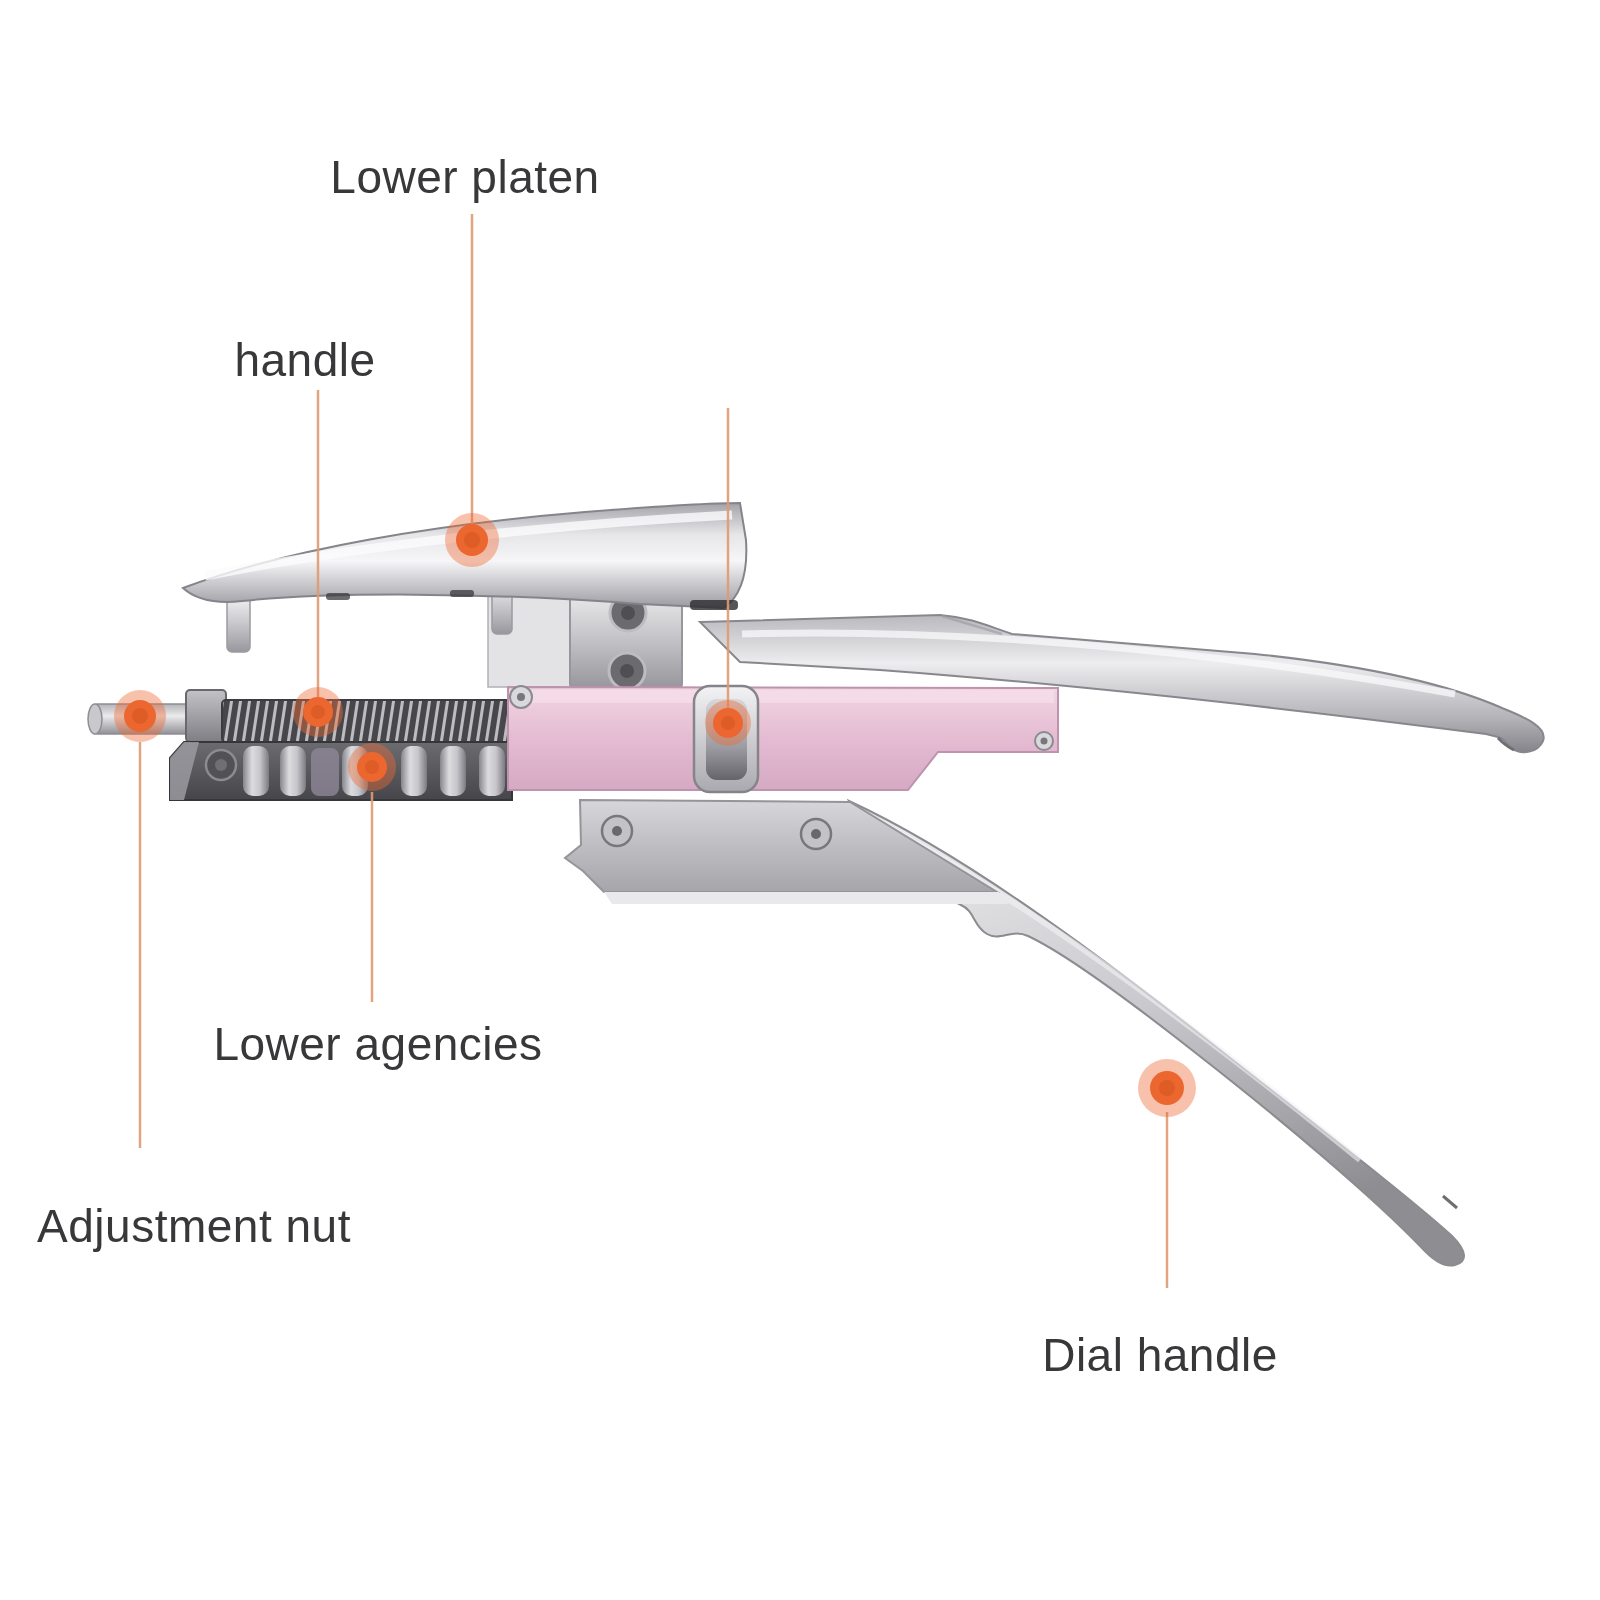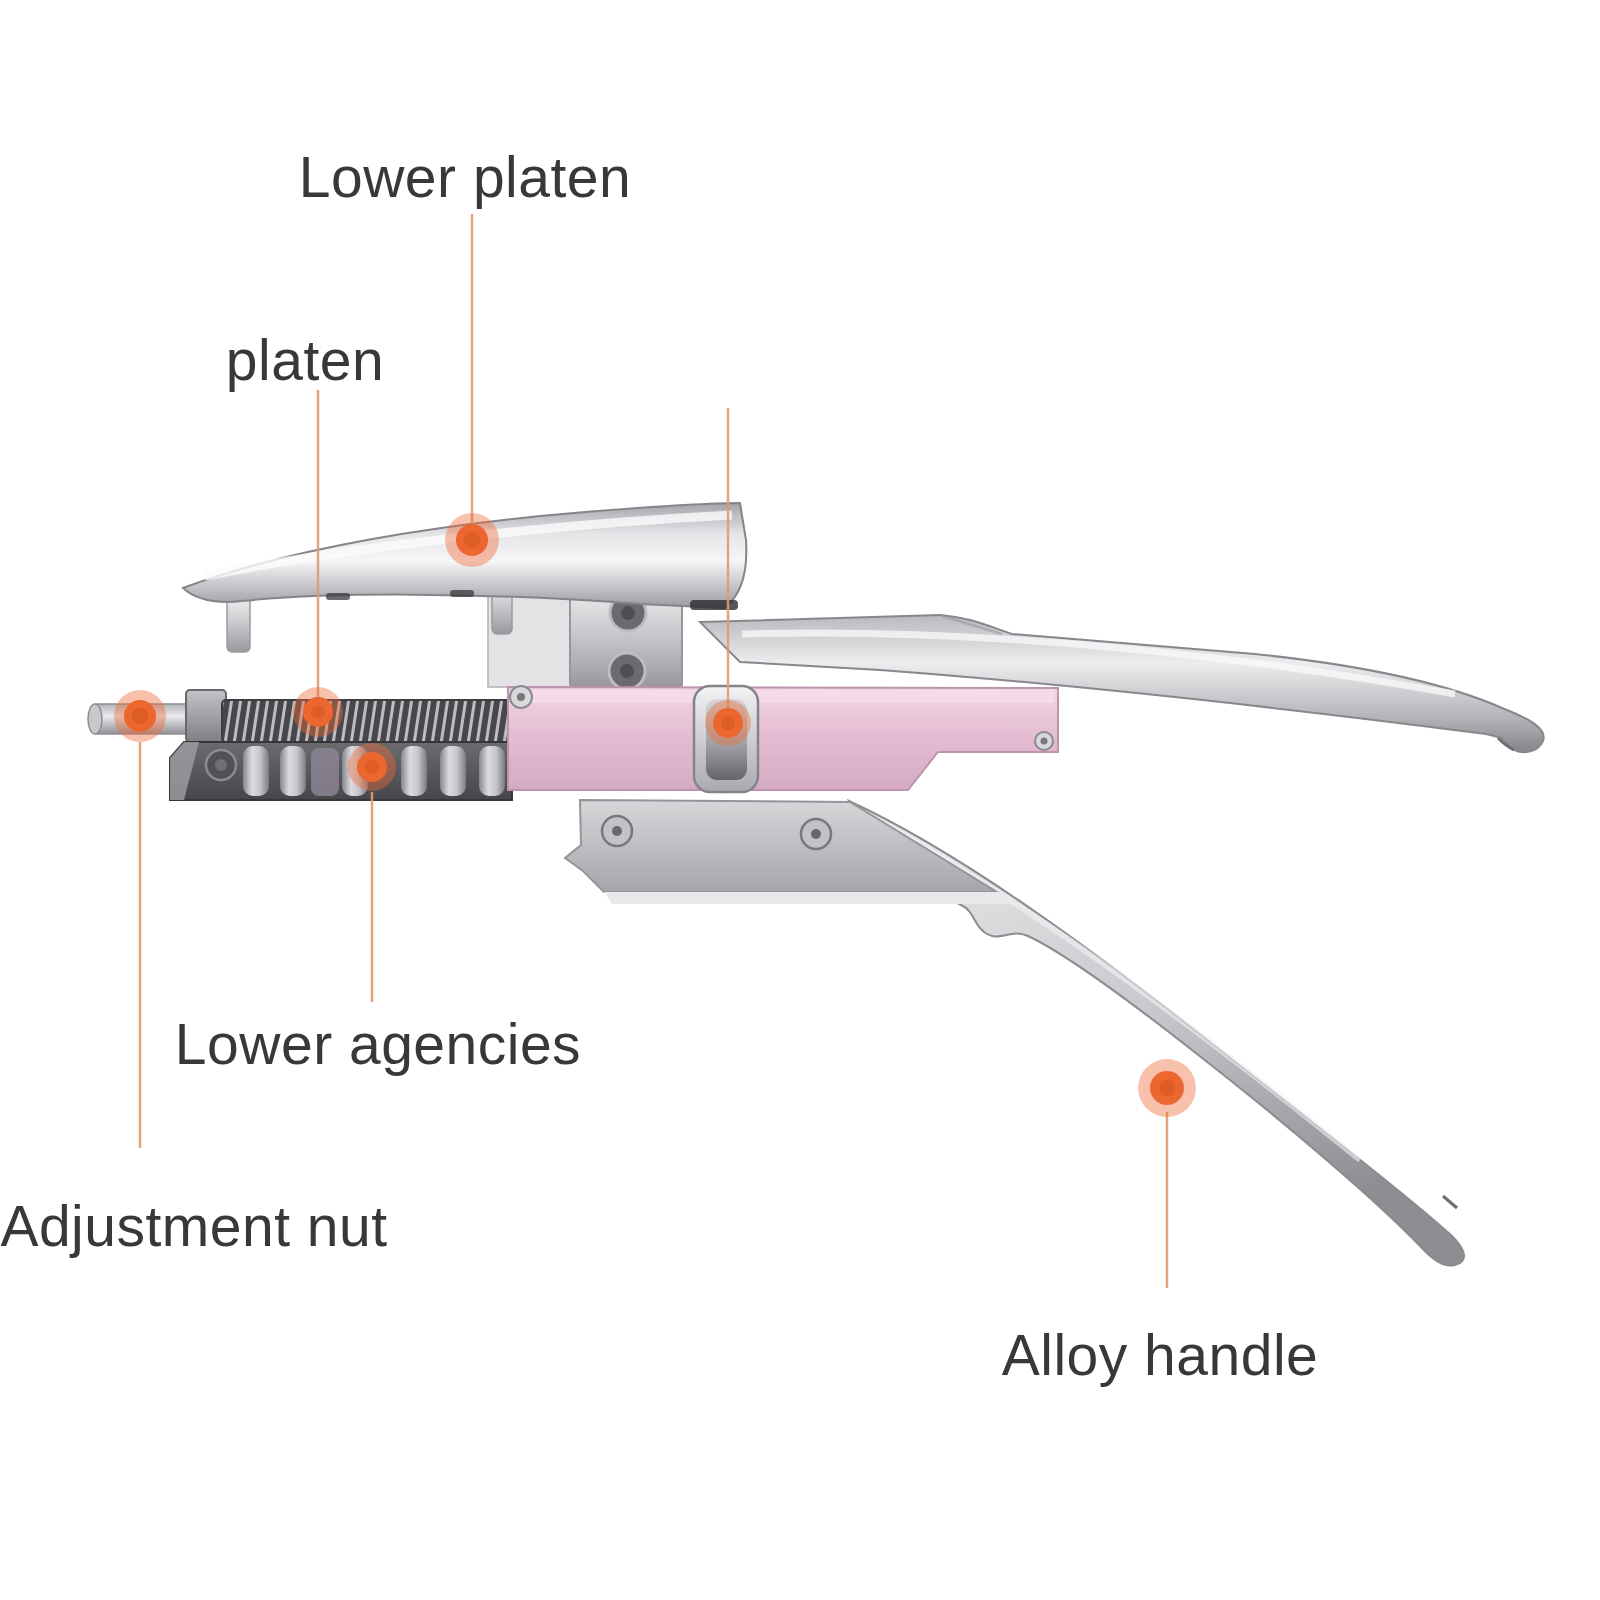--- a/index.html
+++ b/index.html
@@ -1,20 +1,20 @@
 <!DOCTYPE html>
 <html style="--marker: #ec6630; --core: #d4531f; --halo: rgba(239,108,56,0.42); --leader-color: #e09a74; --label-color: #38383a;"><head>
 <meta charset="utf-8">
 <style>
   html,body{margin:0;padding:0;background:#ffffff;}
   .canvas{position:relative;width:1600px;height:1600px;background:#fff;overflow:hidden;
           font-family:"Liberation Sans", sans-serif;}
   .canvas svg.art{position:absolute;left:0;top:0;}
   .ann-label{position:absolute;transform:translate(-50%,-50%);white-space:nowrap;
-             font-size:57px;color:var(--label-color,#38383a);letter-spacing:0.5px;}
+             font-size:46px;color:var(--label-color,#38383a);letter-spacing:0.5px;}
   
   .ann-lower-platen   {left:465px;top:177px;}
   .ann-spring         {left:305px;top:360px;}
   .ann-dial-block     {left:723px;top:373px;}
   .ann-import-agencies{left:378px;top:1044px;}
   .ann-adjustment-nut {left:194px;top:1190px;margin-top:36px;}
   .ann-alloy-handle   {left:1160px;top:1355px;}
 </style>
 </head>
 <body>
@@ -230,17 +230,17 @@
       </g>
       <g>
         <circle cx="1167" cy="1088" r="29" style="fill:var(--halo,rgba(239,108,56,0.42))"></circle>
         <circle cx="1167" cy="1088" r="17" style="fill:var(--marker,#ec6630)"></circle>
         <circle cx="1167" cy="1088" r="8" style="fill:var(--core,#d4531f)" opacity="0.55"></circle>
       </g>
     </g>
   </svg>
 
   <div class="ann-label ann-lower-platen">Lower platen</div>
-  <div class="ann-label ann-spring">platen</div>
+  <div class="ann-label ann-spring">handle</div>
   <div class="ann-label ann-import-agencies">Lower agencies</div>
   <div class="ann-label ann-adjustment-nut">Adjustment nut</div>
-  <div class="ann-label ann-alloy-handle">Alloy handle</div>
+  <div class="ann-label ann-alloy-handle">Dial handle</div>
 </div>
 
 </body></html>

